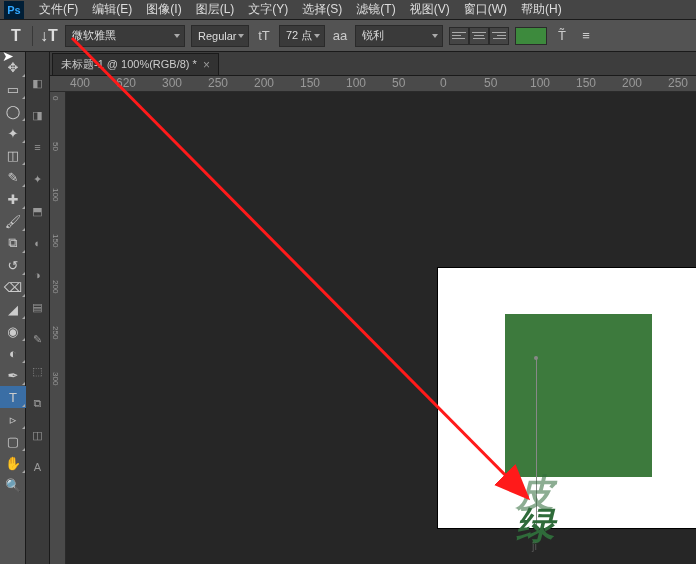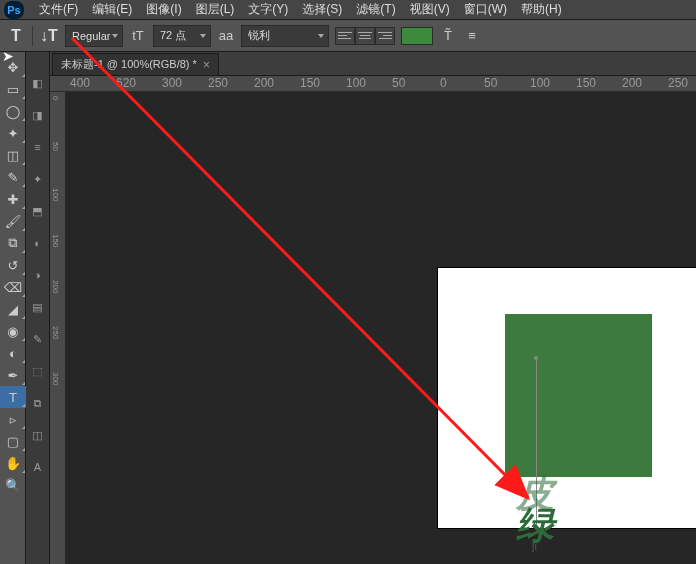--- a/index.html
+++ b/index.html
@@ -1,27 +1,27 @@
 <!DOCTYPE html>
 <html><head>
 <meta charset="utf-8">
 <style>
 *{box-sizing:border-box;margin:0;padding:0;font-family:"Microsoft YaHei",sans-serif}
 body{background:#323232;width:696px;height:564px;overflow:hidden;position:relative;color:#ccc;font-size:11px}
 .menubar{height:20px;background:#454545;display:flex;align-items:center;padding:0 4px;border-bottom:1px solid #1a1a1a}
-.ps-logo{width:20px;height:18px;background:#001e36;color:#31a8ff;font-weight:bold;font-size:11px;display:flex;align-items:center;justify-content:center;border-radius:8px;margin-right:8px}
+.ps-logo{width:20px;height:18px;background:#001e36;color:#31a8ff;font-weight:bold;font-size:11px;display:flex;align-items:center;justify-content:center;border-radius:0;margin-right:8px}
 .menu-item{padding:0 7px;cursor:pointer;font-size:12px;color:#ddd}
 .optbar{height:32px;background:#535353;display:flex;align-items:center;padding:0 6px;gap:6px;border-bottom:1px solid #1a1a1a}
 .opt-tool{width:20px;height:20px;display:flex;align-items:center;justify-content:center;color:#ddd;font-size:16px;font-weight:bold}
 .opt-divider{width:1px;height:20px;background:#383838}
 .dropdown{background:#3a3a3a;border:1px solid #2a2a2a;height:22px;display:flex;align-items:center;padding:0 6px;color:#ddd;font-size:11px;position:relative}
 .dropdown::after{content:"";position:absolute;right:4px;top:50%;width:0;height:0;border-left:3px solid transparent;border-right:3px solid transparent;border-top:4px solid #aaa;transform:translateY(-50%)}
 .dd-font{width:120px}
 .dd-weight{width:58px}
-.dd-size{width:58px}
+.dd-size{width:46px}
 .dd-aa{width:88px}
 .opt-icon{width:18px;height:18px;display:flex;align-items:center;justify-content:center;color:#ccc;font-size:13px}
 .align-group{display:flex;gap:0}
 .align-btn{width:20px;height:18px;border:1px solid #2a2a2a;background:#454545;display:flex;flex-direction:column;justify-content:center;gap:2px;padding:0 2px}
 .align-btn span{height:1px;background:#aaa;display:block}
 .color-swatch{width:32px;height:18px;border:1px solid #2a2a2a}
 .workspace{display:flex;height:512px}
 .toolbar{width:26px;background:#535353;border-right:1px solid #1a1a1a;display:flex;flex-direction:column;padding-top:4px}
 .tool{width:26px;height:22px;display:flex;align-items:center;justify-content:center;color:#ccc;font-size:13px;position:relative;cursor:pointer}
 .tool.active{background:#3a6ea5}
@@ -60,20 +60,21 @@
   <div class="menu-item">滤镜(T)</div>
   <div class="menu-item">视图(V)</div>
   <div class="menu-item">窗口(W)</div>
   <div class="menu-item">帮助(H)</div>
 </div>
 
 <div class="optbar">
   <div class="opt-tool">T</div>
   <div class="opt-divider"></div>
   <div class="opt-tool">↓T</div>
+  <div class="dropdown dd-font">微软雅黑</div>
   <div class="dropdown dd-weight">Regular</div>
   <div class="opt-icon">tT</div>
   <div class="dropdown dd-size">72 点</div>
   <div class="opt-icon">aa</div>
   <div class="dropdown dd-aa">锐利</div>
   <div class="align-group">
     <div class="align-btn">
         <span style="width:100%"></span>
         <span style="width:65%"></span>
         <span style="width:90%"></span>

